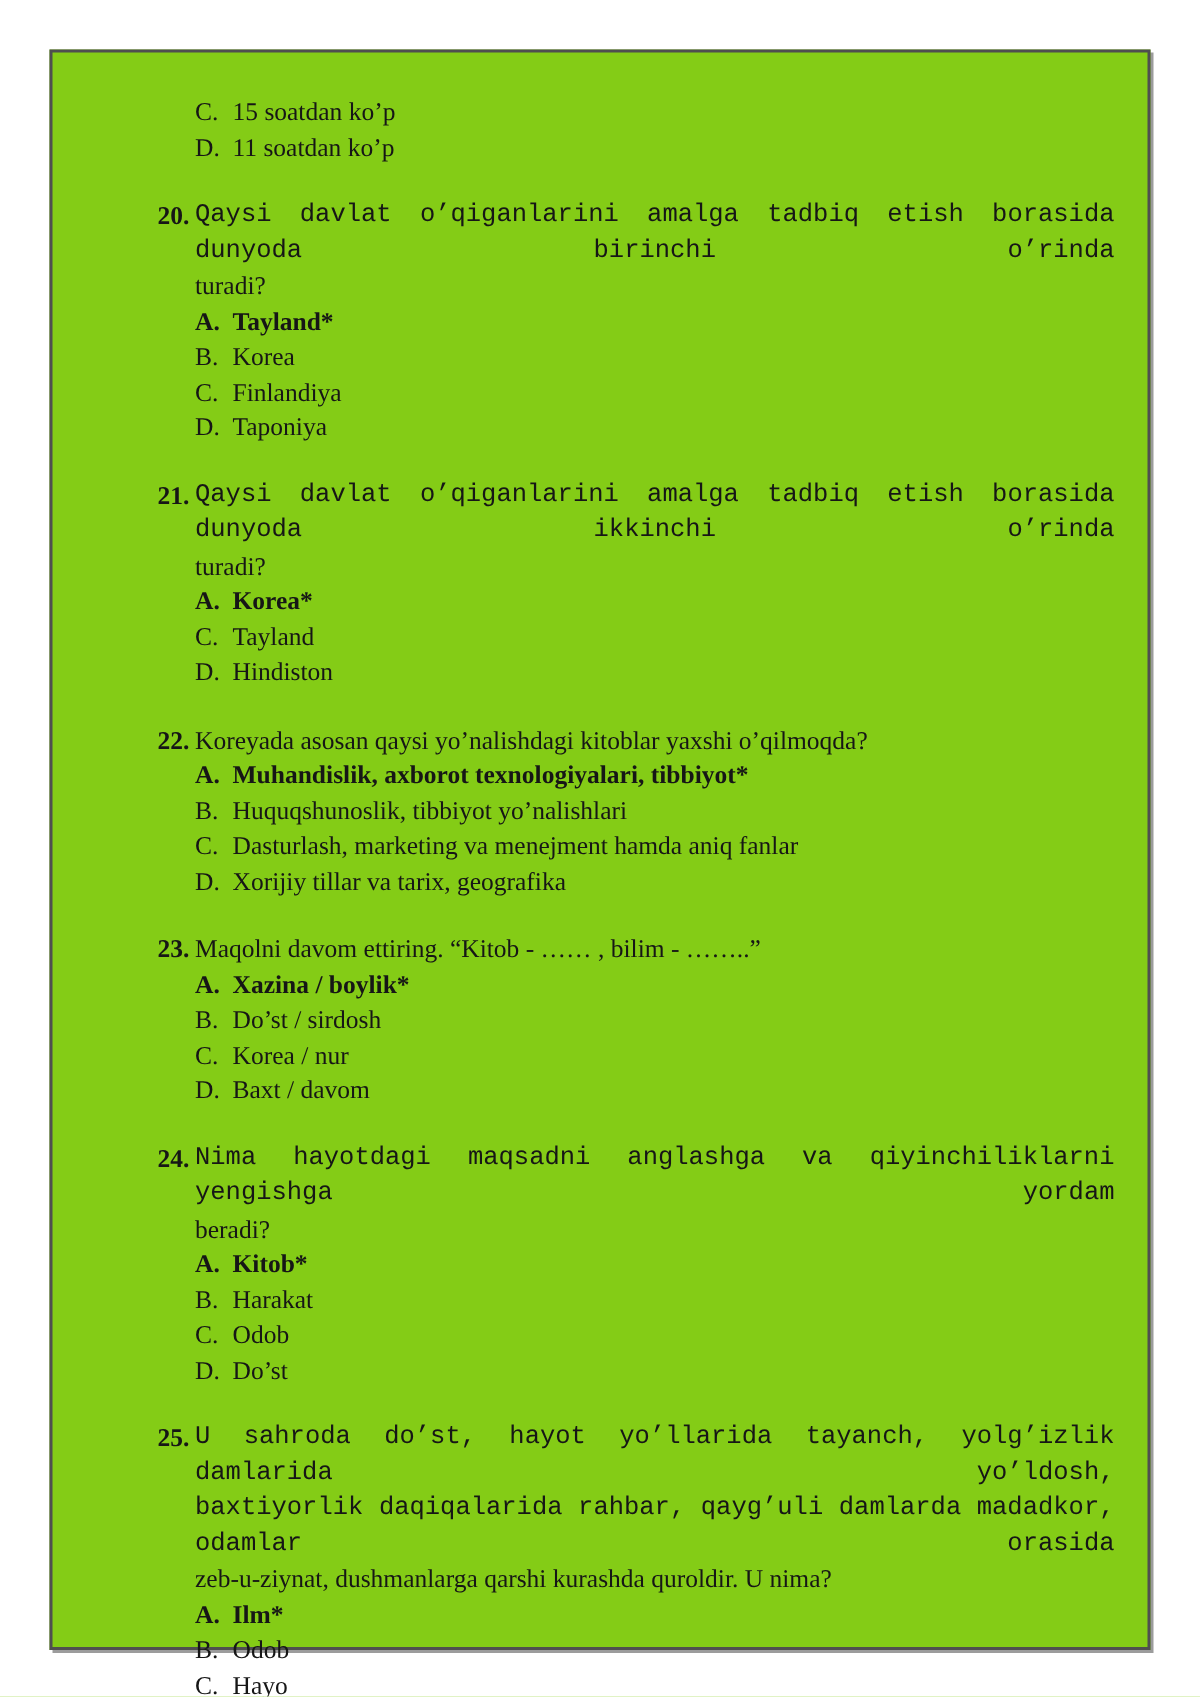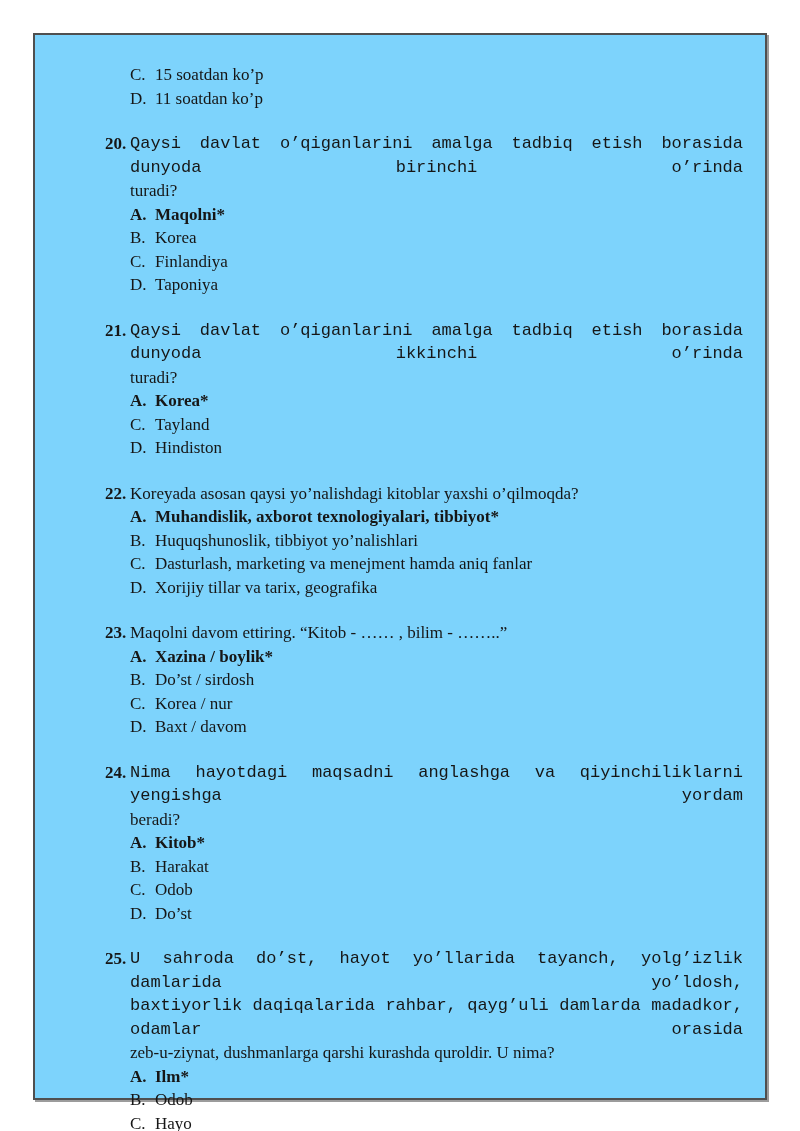--- a/index.html
+++ b/index.html
@@ -14,21 +14,21 @@
     font-family: "Liberation Serif", serif;
     color: #161616;
     overflow: hidden;
   }
   .frame {
     position: absolute;
     left: 33px;
     top: 33px;
     width: 730px;
     height: 1063px;
-    background: #7dd3fc;
+    background: #84cc16;
     border: 2px solid #4f4f4f;
     box-shadow: 2px 2px 0 #9c9c9c;
     box-sizing: content-box;
   }
   .content {
     padding: 28px 22px 0 0;
     font-size: 17px;
     line-height: 23.5px;
   }
   .opt {
@@ -78,21 +78,21 @@
         <div class="opt"><span class="letter">C.</span><span>15 soatdan ko’p</span></div>
         <div class="opt"><span class="letter">D.</span><span>11 soatdan ko’p</span></div>
       </div>
     <div>
         <div class="question">
           <div class="qtext">
             <span class="qnum">20.</span>
             <div class="qline just">Qaysi davlat o’qiganlarini amalga tadbiq etish borasida dunyoda birinchi o’rinda</div>
             <div class="qline">turadi?</div>
           </div>
-          <div class="opt correct"><span class="letter">A.</span><span>Maqolni*</span></div>
+          <div class="opt correct"><span class="letter">A.</span><span>Tayland*</span></div>
           <div class="opt"><span class="letter">B.</span><span>Korea</span></div>
           <div class="opt"><span class="letter">C.</span><span>Finlandiya</span></div>
           <div class="opt"><span class="letter">D.</span><span>Taponiya</span></div>
         </div>
         <div class="question">
           <div class="qtext">
             <span class="qnum">21.</span>
             <div class="qline just">Qaysi davlat o’qiganlarini amalga tadbiq etish borasida dunyoda ikkinchi o’rinda</div>
             <div class="qline">turadi?</div>
           </div>

